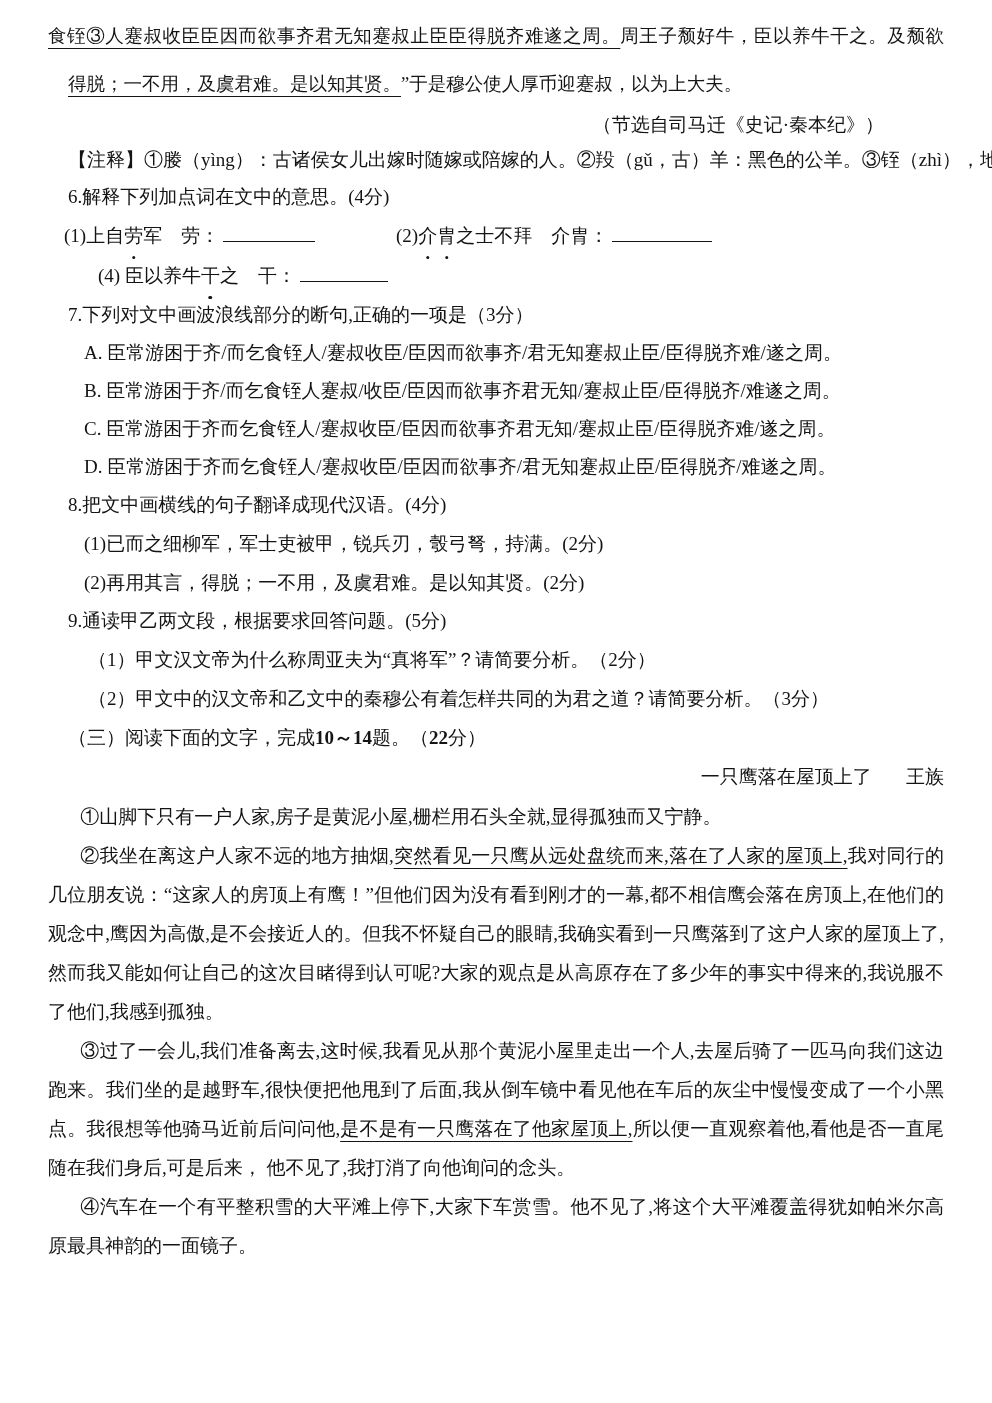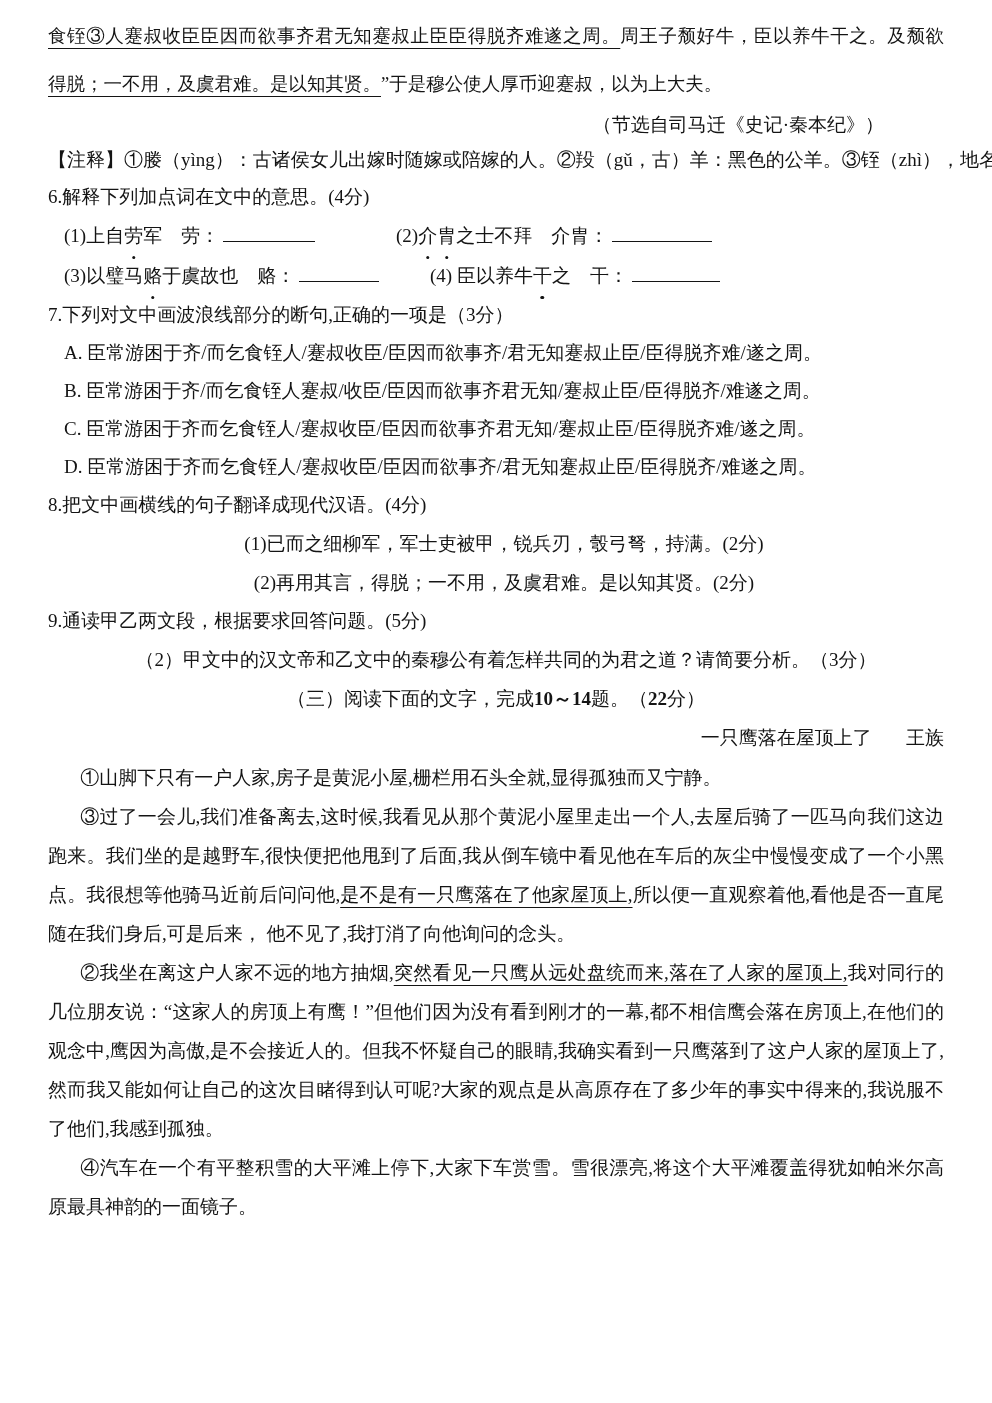--- a/index.html
+++ b/index.html
@@ -2,26 +2,26 @@
 <html><head>
 <meta charset="utf-8">
 <style>
   html,body{margin:0;padding:0;background:#ffffff;}
   body{
     width:992px;height:1403px;overflow:hidden;
     font-family:"Liberation Serif","DejaVu Serif",serif;
     color:#141414;font-size:19px;
   }
   .page{padding:12px 48px 0 48px;box-sizing:border-box;width:992px;height:1403px;}
-  .line{white-space:nowrap;}
+  .line{white-space:nowrap;margin-left:20px;}
   .jfull{text-align:justify;text-align-last:justify;white-space:normal;}
   .lh34{line-height:34px;}
   .lh36{line-height:36px;}
   .lh38{line-height:38px;}
-  .lh39{line-height:39px;text-align:center;}
+  .lh39{line-height:39px;}
   .lh48{line-height:48px;font-size:18.5px;}
   .attr{text-align:right;padding-right:60px;}
   .ind16{padding-left:16px;}
   .ind20{padding-left:20px;}
   .ul{text-decoration:underline;text-underline-offset:6px;text-decoration-thickness:1.2px;}
   .dotchar{position:relative;display:inline-block;}
   .dotchar::after{
     content:"";position:absolute;left:50%;bottom:-3px;transform:translateX(-50%);
     width:3.5px;height:3.5px;background:#141414;border-radius:50%;
   }
@@ -49,41 +49,41 @@
   <div class="lh36 line"><span>【注释】①媵（yìng）：古诸侯女儿出嫁时随嫁或陪嫁的人。②羖（gǔ，古）羊：黑色的公羊。③铚（zhì），地名。</span></div>
 
   <div class="lh38 line"><span>6.解释下列加点词在文中的意思。(4分)</span></div>
 
   <div class="q6row">
     <div class="q6cell1"><span>(1)上自</span><span class="dotchar">劳</span><span>军　劳：</span><span class="blank w92"></span></div>
     <div class="q6cell2"><span>(2)</span><span class="dotchar">介</span><span class="dotchar">胄</span><span>之士不拜　介胄：</span><span class="blank w100"></span></div>
   </div>
 
   <div class="q6row">
-    <div class="q6cell1"><span>(3)以璧马</span><span class="dotchar">赂</span><span>于虞故也　赂：</span><span class="blank w80"></span></div>
     <div class="q6cell2 off34"><span>(4) 臣以养牛</span><span class="dotchar">干</span><span>之　干：</span><span class="blank w88"></span></div>
   </div>
 
   <div class="lh38 line"><span>7.下列对文中画波浪线部分的断句,正确的一项是（3分）</span></div>
   <div class="lh38 line ind16"><span>A. 臣常游困于齐/而乞食铚人/蹇叔收臣/臣因而欲事齐/君无知蹇叔止臣/臣得脱齐难/遂之周。</span></div>
   <div class="lh38 line ind16"><span>B. 臣常游困于齐/而乞食铚人蹇叔/收臣/臣因而欲事齐君无知/蹇叔止臣/臣得脱齐/难遂之周。</span></div>
   <div class="lh38 line ind16"><span>C. 臣常游困于齐而乞食铚人/蹇叔收臣/臣因而欲事齐君无知/蹇叔止臣/臣得脱齐难/遂之周。</span></div>
   <div class="lh38 line ind16"><span>D. 臣常游困于齐而乞食铚人/蹇叔收臣/臣因而欲事齐/君无知蹇叔止臣/臣得脱齐/难遂之周。</span></div>
 
   <div class="lh38 line"><span>8.把文中画横线的句子翻译成现代汉语。(4分)</span></div>
   <div class="lh39 line ind16"><span>(1)已而之细柳军，军士吏被甲，锐兵刃，彀弓弩，持满。(2分)</span></div>
   <div class="lh39 line ind16"><span>(2)再用其言，得脱；一不用，及虞君难。是以知其贤。(2分)</span></div>
 
   <div class="lh38 line"><span>9.通读甲乙两文段，根据要求回答问题。(5分)</span></div>
+  <div class="lh39 line ind20"><span>（1）甲文汉文帝为什么称周亚夫为“真将军”？请简要分析。（2分）</span></div>
   <div class="lh39 line ind20"><span>（2）甲文中的汉文帝和乙文中的秦穆公有着怎样共同的为君之道？请简要分析。（3分）</span></div>
 
   <div class="lh39 line"><span>（三）阅读下面的文字，完成</span><span class="b">10～14</span><span>题。（</span><span class="b">22</span><span>分）</span></div>
 
   <div class="title"><span>一只鹰落在屋顶上了</span><span class="author">王族</span></div>
 
   <div class="essay">
     <p><span>①山脚下只有一户人家,房子是黄泥小屋,栅栏用石头全就,显得孤独而又宁静。</span></p>
+    <p><span>②我坐在离这户人家不远的地方抽烟,</span><span class="ul">突然看见一只鹰从远处盘统而来,落在了人家的屋顶上,</span><span>我对同行的几位朋友说：“这家人的房顶上有鹰！”但他们因为没有看到刚才的一幕,都不相信鹰会落在房顶上,在他们的观念中,鹰因为高傲,是不会接近人的。但我不怀疑自己的眼睛,我确实看到一只鹰落到了这户人家的屋顶上了,然而我又能如何让自己的这次目睹得到认可呢?大家的观点是从高原存在了多少年的事实中得来的,我说服不了他们,我感到孤独。</span></p>
     <p><span>③过了一会儿,我们准备离去,这时候,我看见从那个黄泥小屋里走出一个人,去屋后骑了一匹马向我们这边跑来。我们坐的是越野车,很快便把他甩到了后面,我从倒车镜中看见他在车后的灰尘中慢慢变成了一个小黑点。我很想等他骑马近前后问问他,</span><span class="ul">是不是有一只鹰落在了他家屋顶上,</span><span>所以便一直观察着他,看他是否一直尾随在我们身后,可是后来， 他不见了,我打消了向他询问的念头。</span></p>
-    <p><span>②我坐在离这户人家不远的地方抽烟,</span><span class="ul">突然看见一只鹰从远处盘统而来,落在了人家的屋顶上,</span><span>我对同行的几位朋友说：“这家人的房顶上有鹰！”但他们因为没有看到刚才的一幕,都不相信鹰会落在房顶上,在他们的观念中,鹰因为高傲,是不会接近人的。但我不怀疑自己的眼睛,我确实看到一只鹰落到了这户人家的屋顶上了,然而我又能如何让自己的这次目睹得到认可呢?大家的观点是从高原存在了多少年的事实中得来的,我说服不了他们,我感到孤独。</span></p>
-    <p><span>④汽车在一个有平整积雪的大平滩上停下,大家下车赏雪。雪很漂亮,将这个大平滩覆盖得犹如帕米尔高原最具神韵的一面镜子。</span></p>
+    <p><span>④汽车在一个有平整积雪的大平滩上停下,大家下车赏雪。他不见了,将这个大平滩覆盖得犹如帕米尔高原最具神韵的一面镜子。</span></p>
   </div>
 
 </div>
 
 </body></html>

